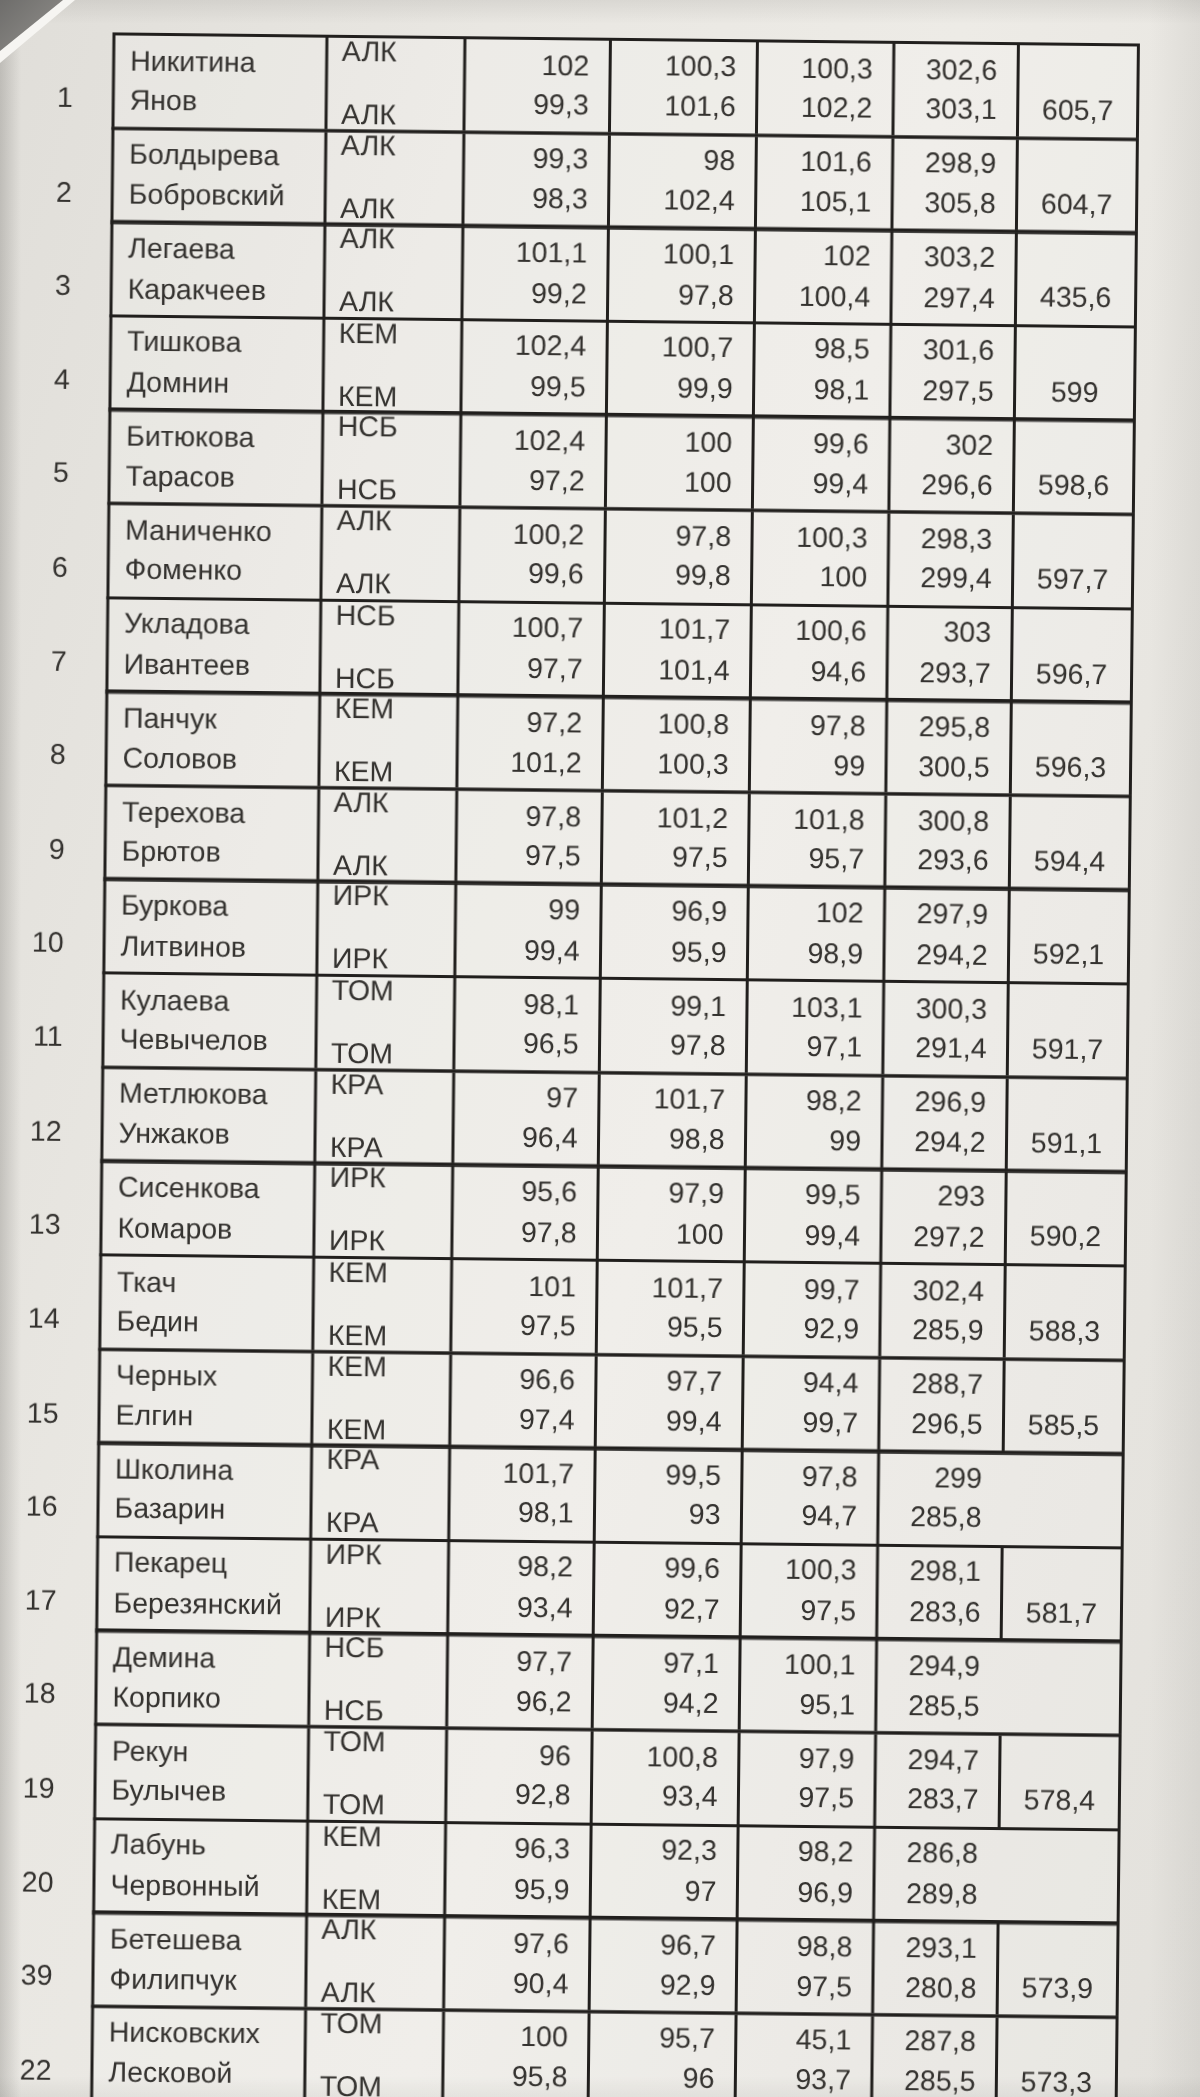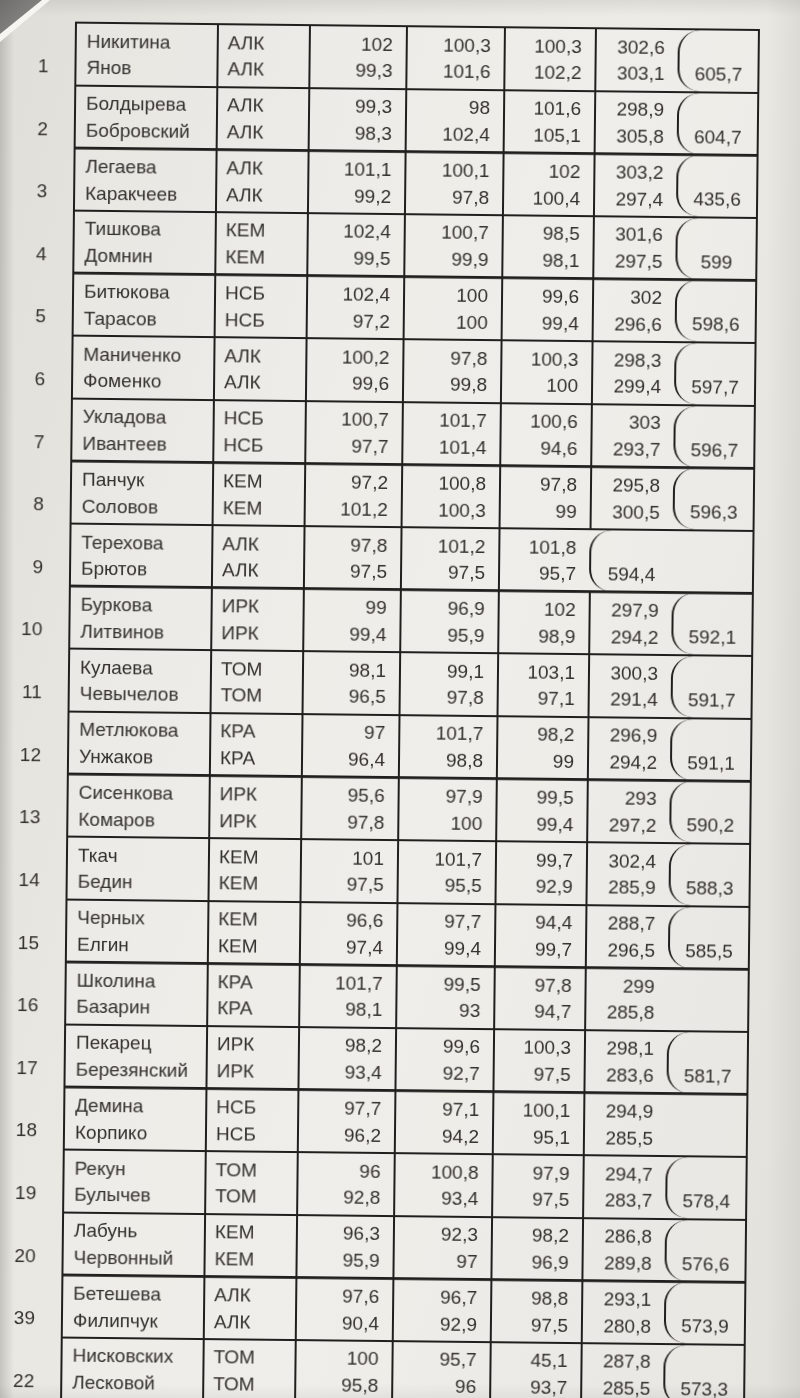--- a/index.html
+++ b/index.html
@@ -41,23 +41,23 @@
     height:65px;box-sizing:border-box;
     border:2.4px solid #211f1d;
     background:rgba(255,255,255,0.16);
   }
   .cell{
     border-left:2.4px solid #211f1d;box-sizing:border-box;overflow:hidden;
     display:flex;flex-direction:column;justify-content:space-evenly;line-height:1;
   }
   .cell:first-child{border-left:none;}
   .cell.names{padding-left:10px;align-items:flex-start;}
-  .cell.region{padding-left:9px;align-items:flex-start;}
+  .cell.region{padding-left:9px;align-items:flex-start;justify-content:space-between;}
   .cell.num{padding-right:13px;align-items:flex-end;}
-  .cell.total{justify-content:flex-end;align-items:center;padding-bottom:8px;border-radius:22px;}
+  .cell.total{justify-content:flex-end;align-items:center;padding-bottom:8px;}
 </style>
 </head>
 <body>
 
 <div class="photo">
   <div class="corner-light"></div>
   <div class="corner-dark"></div>
   <div class="sheet">
   <div class="group">
     <div class="rank">1</div>
@@ -339,20 +339,24 @@
         <span>97,5</span>
       </div>
       <div class="cell num">
         <span>101,2</span>
         <span>97,5</span>
       </div>
       <div class="cell num">
         <span>101,8</span>
         <span>95,7</span>
       </div>
+      <div class="cell num">
+        <span>300,8</span>
+        <span>293,6</span>
+      </div>
       <div class="cell total">
         <span>594,4</span>
       </div>
     </div>
   </div>
 
   <div class="group">
     <div class="rank">10</div>
     <div class="cells">
       <div class="cell names">
@@ -696,23 +700,20 @@
         <span>97</span>
       </div>
       <div class="cell num">
         <span>98,2</span>
         <span>96,9</span>
       </div>
       <div class="cell num">
         <span>286,8</span>
         <span>289,8</span>
       </div>
-      <div class="cell total">
-        <span>576,6</span>
-      </div>
     </div>
   </div>
 
   <div class="group">
     <div class="rank">39</div>
     <div class="cells">
       <div class="cell names">
         <span>Бетешева</span>
         <span>Филипчук</span>
       </div>

